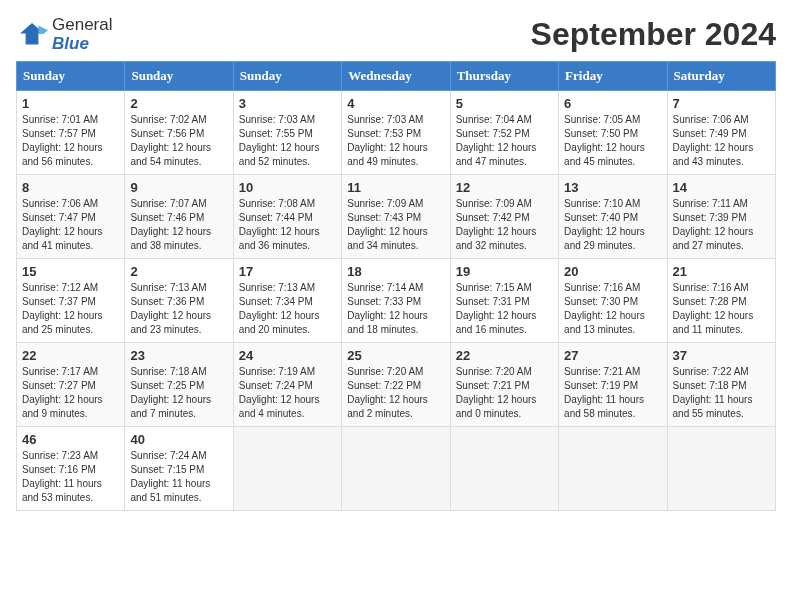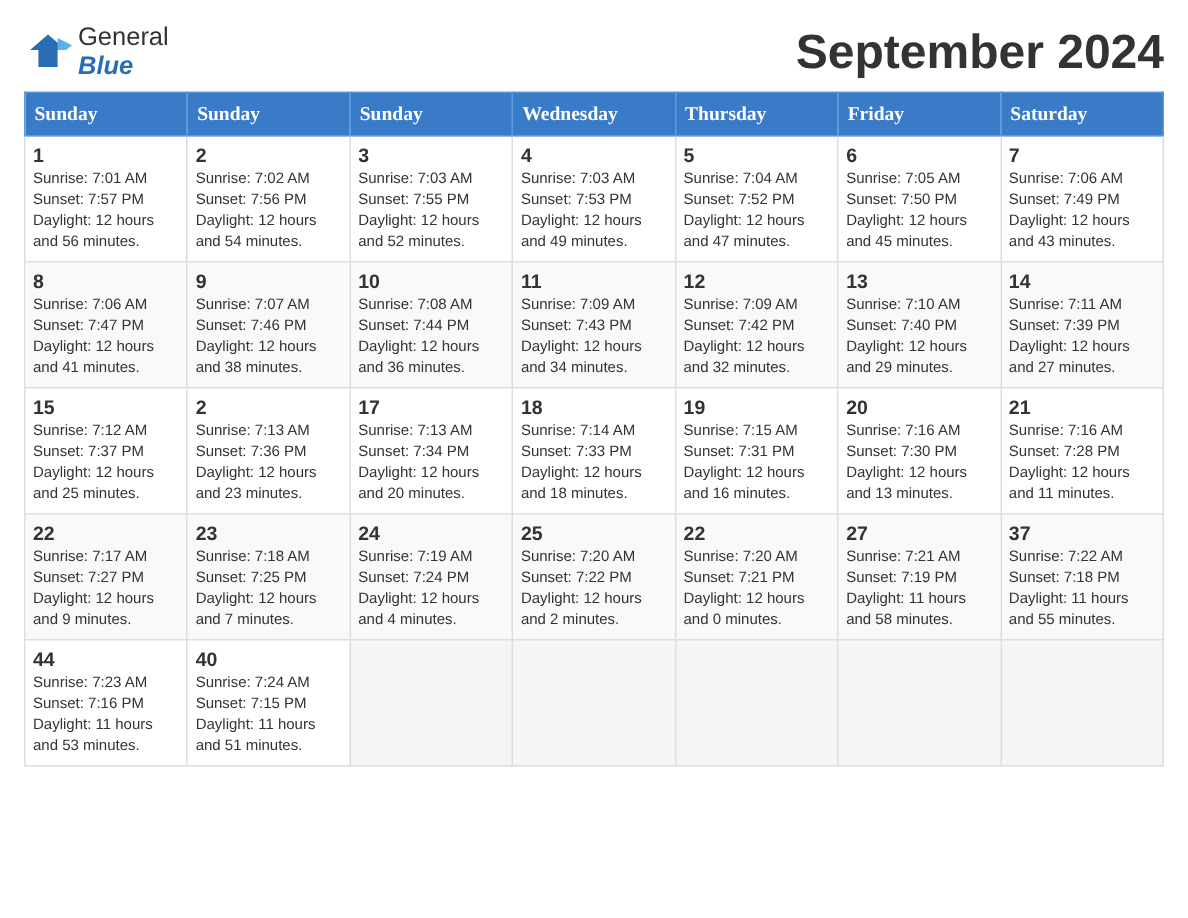--- a/index.html
+++ b/index.html
@@ -228,21 +228,21 @@
           <span class="day-number">27</span>
           <div class="day-info">Sunrise: 7:21 AM<br>Sunset: 7:19 PM<br>Daylight: 11 hours and 58 minutes.</div>
         </td>
         <td>
           <span class="day-number">37</span>
           <div class="day-info">Sunrise: 7:22 AM<br>Sunset: 7:18 PM<br>Daylight: 11 hours and 55 minutes.</div>
         </td>
       </tr>
       <tr>
         <td>
-          <span class="day-number">44</span>
+          <span class="day-number">46</span>
           <div class="day-info">Sunrise: 7:23 AM<br>Sunset: 7:16 PM<br>Daylight: 11 hours and 53 minutes.</div>
         </td>
         <td>
           <span class="day-number">40</span>
           <div class="day-info">Sunrise: 7:24 AM<br>Sunset: 7:15 PM<br>Daylight: 11 hours and 51 minutes.</div>
         </td>
         <td class="empty"></td>
         <td class="empty"></td>
         <td class="empty"></td>
         <td class="empty"></td>

